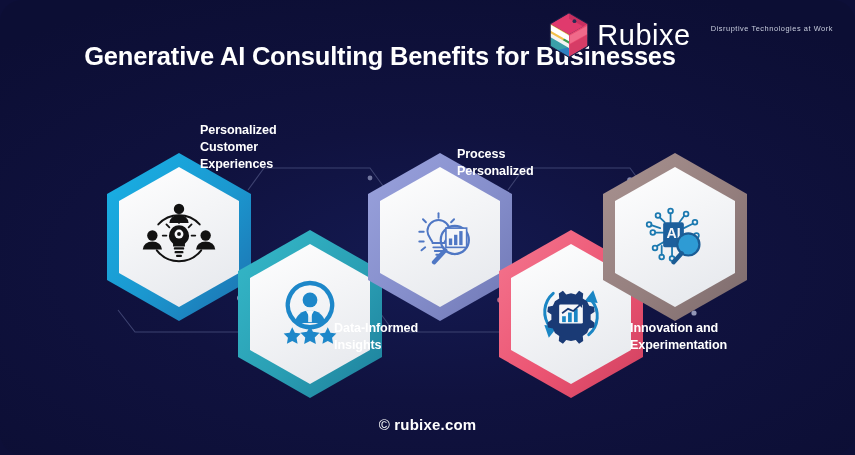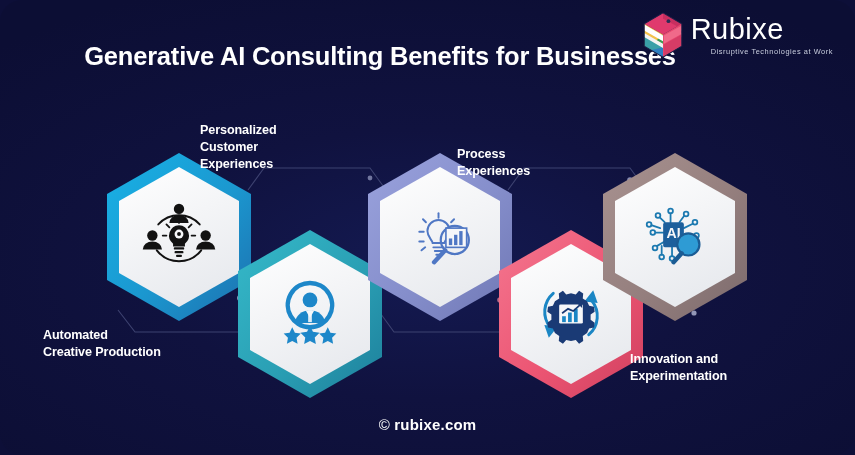--- a/index.html
+++ b/index.html
@@ -26,21 +26,21 @@
     font-size:25.5px;
     font-weight:bold;
     letter-spacing:-0.2px;
   }
 
   .logo-wrap {
     position:absolute; right:22px; top:12px;
     display:flex; align-items:center; gap:7px;
   }
   .logo-mark { width:42px; height:46px; flex:0 0 auto; }
-  .logo-text { display:flex; flex-direction:column; line-height:1; }
+  .logo-text { display:flex; line-height:1; }
   .logo-name {
     color:#ffffff; font-size:29px; font-weight:400; letter-spacing:0.5px;
   }
   .logo-tag {
     color:#c9cede; font-size:7.4px; letter-spacing:0.55px;
     margin-top:4px; padding-left:2px;margin-left:18px;
   }
 
   
   #diagram { position:absolute; left:0; top:95px; width:855px; height:300px; }
@@ -320,28 +320,28 @@
           <line x1="46" y1="64" x2="46" y2="76"></line>
             <circle cx="46" cy="79" r="3.2"></circle>
         </g>
         <rect x="34" y="30" width="28" height="34" rx="3" fill="#1c5f9c"></rect>
         <text x="48" y="52" font-family="Liberation Sans, sans-serif" font-size="19" font-weight="bold" fill="#f6f7f9" text-anchor="middle">AI</text>
         <circle cx="68" cy="60" r="15" fill="#2e9bd4" stroke="#1b5c94" stroke-width="3"></circle>
         <line x1="59" y1="72" x2="48" y2="84" stroke="#1b5c94" stroke-width="6" stroke-linecap="round"></line>
       </svg>
     </div>
 
-    <div class="cap" style="left:43px; top:232px;">Automated
-Creative Production</div>
     <div class="cap" style="left:200px; top:27px;">Personalized
 Customer
 Experiences</div>
+    <div class="cap" style="left:334px; top:225px;">Data-Informed
+Insights</div>
     <div class="cap" style="left:457px; top:51px;">Process
-Experiences</div>
-    <div class="cap" style="left:630px; top:225px;margin-top:31px;">Innovation and
+Personalized</div>
+    <div class="cap" style="left:630px; top:225px;">Innovation and
 Experimentation</div>
   </div>
 
   <div class="footer">
     <span class="cmark">©</span>
     <span>rubixe.com</span>
   </div>
 
 </div>
 

